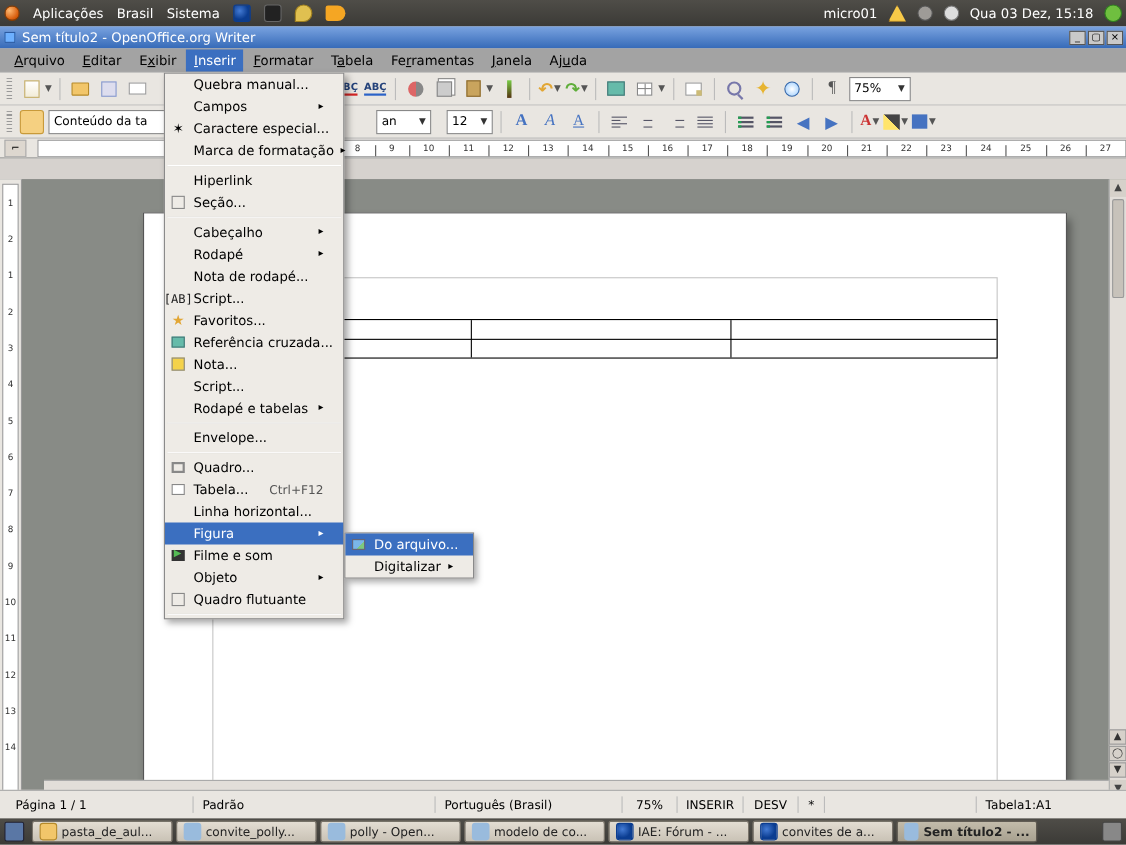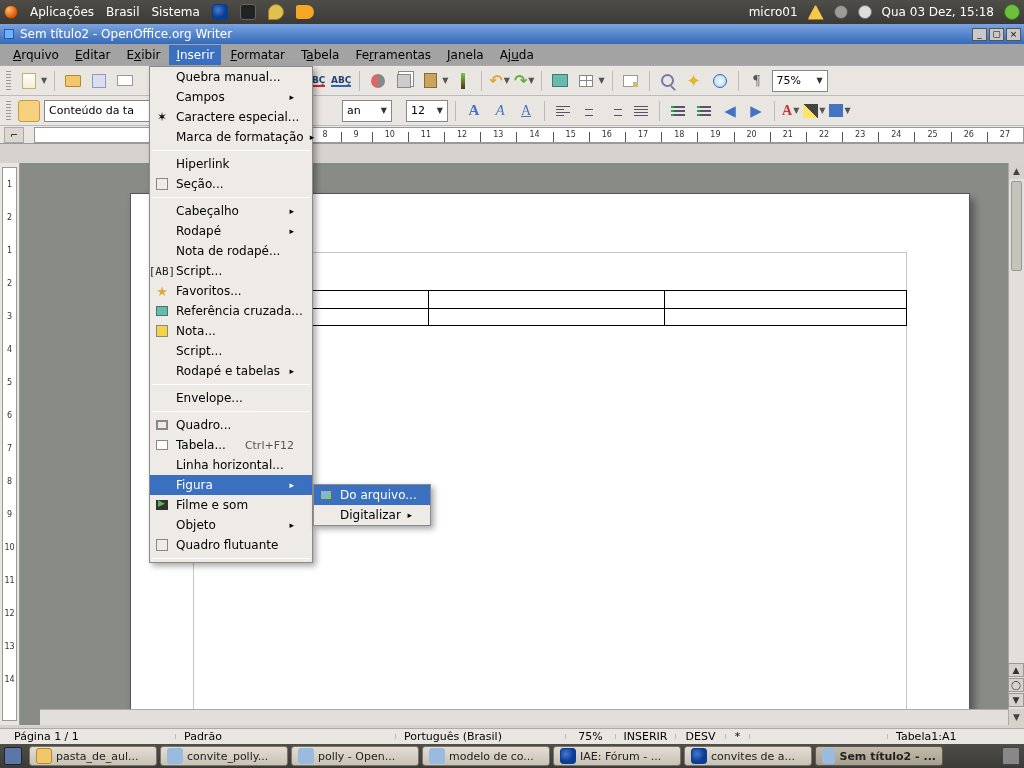--- a/index.html
+++ b/index.html
@@ -102,21 +102,21 @@
   .doc-table .vline { position:absolute; top:0; bottom:0; width:1px; background:#000;}
   .doc-table .hline { position:absolute; left:0; right:0; height:1px; background:#000;}
   .scroll-v { position:absolute; right:0; top:0; bottom:0; width:16px; background:#e2ded9; border-left:1px solid #aaa;}
   .scroll-v .thumb { position:absolute; left:2px; right:2px; top:18px; height:90px; background:#c7c2ba; border:1px solid #999; border-radius:2px;}
   .scroll-v .arrow { position:absolute; left:0; right:0; height:16px; background:#d6d1ca; text-align:center; font-size:9px; line-height:16px; color:#444;}
   .scroll-h-row { position:absolute; left:20px; right:16px; bottom:0; height:16px; background:#e2ded9; border-top:1px solid #aaa;}
   .nav-btns { position:absolute; right:0; bottom:17px; width:16px;}
   .nav-btns div { height:14px; background:#d6d1ca; border:1px solid #999; margin-bottom:1px; font-size:9px; text-align:center; line-height:12px; color:#333;}
 
   
-  .statusbar { position:absolute; bottom:24px; left:0; right:0; height:16px; background:#e9e6e1; border-top:1px solid #aaa; display:flex; align-items:center; font-size:11px; padding:5px 6px;}
+  .statusbar { position:absolute; bottom:24px; left:0; right:0; height:26px; background:#e9e6e1; border-top:1px solid #aaa; display:flex; align-items:center; font-size:11px; padding:5px 6px;}
   .statusbar .cell { border-right:1px solid #bbb; padding:0 8px; height:100%; display:flex; align-items:center;}
   .statusbar .cell:last-child{border-right:none;}
 
   
   .taskbar { position:absolute; bottom:0; left:0; right:0; height:24px; background: linear-gradient(#4f4d48, #3b3a36); display:flex; align-items:center; gap:3px; padding:0 4px;}
   .taskbtn { height:20px; background:linear-gradient(#e3ddd3,#c9c2b5); border:1px solid #7a746a; border-radius:3px; display:flex; align-items:center; gap:4px; padding:0 6px; font-size:11px; color:#222; width:128px; overflow:hidden; white-space:nowrap;}
   .taskbtn.active { background:linear-gradient(#c3bcab,#a7a08f); border-color:#5f5a51;font-weight:bold;}
   .desktop-sw { width:18px; height:18px; background:#5a77a5; border:1px solid #223; border-radius:2px; margin-right:4px;}
   .trash { width:18px; height:18px; background:#888; border:1px solid #444; margin-left:auto; border-radius:2px;}
 

